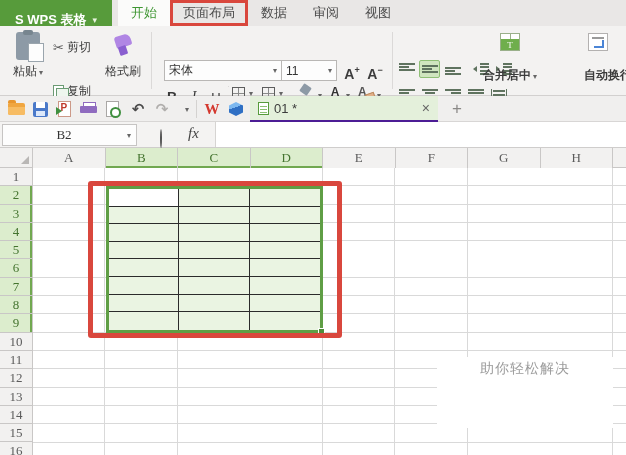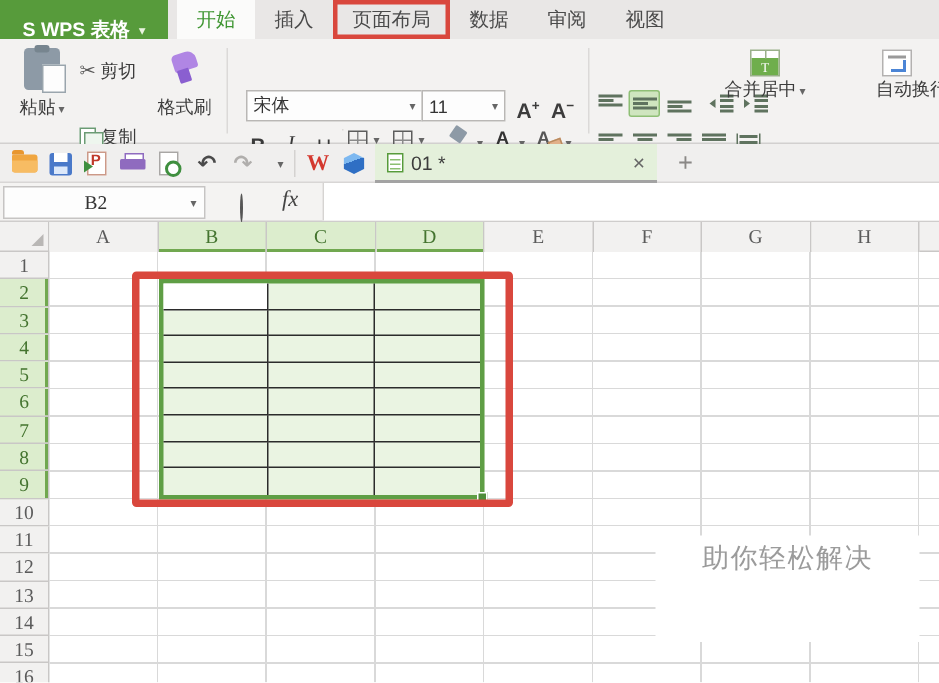--- a/index.html
+++ b/index.html
@@ -92,21 +92,21 @@
   .btn-merge { position:absolute; left:468px; top:4px; width:84px; height:60px; text-align:center; }
   .ic-merge { position:relative; width:20px; height:18px; margin:3px auto 4px; border:1px solid #9ab08a;
     background:
       linear-gradient(#9ab08a 0 0) 50% 0 / 1px 5px no-repeat,
       linear-gradient(#fff 0 5px, #6fae4c 5px 100%); }
   .ic-merge::before { content:"T"; position:absolute; left:0; right:0; bottom:0; color:#fff; font-size:9px; font-family:"Liberation Serif",serif; }
   .btn-wrap { position:absolute; left:578px; top:4px; width:60px; height:60px; text-align:center; overflow:hidden; }
   .ic-wrap { position:relative; width:20px; height:18px; margin:3px 0 4px 10px; border:1px solid #b3b1b0; background:#fff; }
   .ic-wrap::before { content:""; position:absolute; left:3px; top:3px; width:12px; height:2px; background:#9a9a9a; }
   .ic-wrap::after { content:""; position:absolute; left:5px; top:6px; width:8px; height:6px; border-right:2px solid #4b85d6; border-bottom:2px solid #4b85d6; }
-  .btn-label-row { position:absolute; left:0; right:0; bottom:22px; font-size:12px; color:#3c3c3c; white-space:nowrap; }
+  .btn-label-row { position:absolute; left:0; right:0; bottom:6px; font-size:12px; color:#3c3c3c; white-space:nowrap;font-weight:bold; }
 
   
   .quickbar { position:absolute; left:0; top:96px; width:626px; height:26px; background:#f0efee; border-bottom:1px solid #d8d6d5; }
   .qbtn { position:absolute; top:4px; width:20px; height:18px; display:flex; align-items:center; justify-content:center; }
   .ic-folder { position:relative; width:17px; height:12px; background:#f0a640; border-radius:1px 2px 2px 2px; }
   .ic-folder::before { content:""; position:absolute; left:0; top:-3px; width:8px; height:3px; background:#e8962e; border-radius:2px 2px 0 0; }
   .ic-folder::after { content:""; position:absolute; left:0; bottom:0; width:17px; height:8px; background:#f7bc63; border-radius:0 0 2px 2px; }
   .ic-save { position:relative; width:15px; height:15px; background:#4a79c9; border-radius:2px; }
   .ic-save::before { content:""; position:absolute; left:3px; top:0; width:9px; height:6px; background:#fff; }
   .ic-save::after { content:""; position:absolute; left:3px; bottom:1px; width:9px; height:5px; background:#dce8fa; }
@@ -117,21 +117,21 @@
   .ic-print::before { content:""; position:absolute; left:3px; top:0; width:11px; height:4px; background:#fff; border:1px solid #8f6bbf; }
   .ic-print::after { content:""; position:absolute; left:0; top:4px; width:17px; height:7px; background:#8f6bbf; border-radius:1px; }
   .ic-preview { position:relative; width:13px; height:16px; background:#fff; border:1px solid #a9a7a5; }
   .ic-preview::after { content:""; position:absolute; right:-3px; bottom:-2px; width:7px; height:7px; border:2px solid #3f8f3f; border-radius:50%; background:#fff; }
   .ic-undo { font-size:15px; color:#4a4a4a; font-weight:bold; }
   .ic-redo { font-size:15px; color:#b0aeac; font-weight:bold; }
   .ic-wwriter { color:#d4382e; font-weight:bold; font-size:15px; font-family:"Liberation Serif",serif; }
   .ic-cube { width:14px; height:14px; background:linear-gradient(160deg,#7db8f0 0 40%,#2f6fc4 40% 100%);
     clip-path:polygon(50% 0,100% 25%,100% 75%,50% 100%,0 75%,0 25%); }
   .qsep { position:absolute; top:4px; width:1px; height:18px; background:#d4d2d0; }
-  .doc-tab { position:absolute; left:250px; top:0; width:188px; height:26px; background:#e4f0db; border-bottom:2px solid #a3a3a3;
+  .doc-tab { position:absolute; left:250px; top:0; width:188px; height:26px; background:#e4f0db; border-bottom:2px solid #4c1d95;
     display:flex; align-items:center; padding:0 8px; gap:5px; font-size:13px; color:#3c3c3c;text-align:right; }
   .ic-sheet { position:relative; width:11px; height:13px; background:#fff; border:1px solid #579b3b;
     background-image:linear-gradient(#8cbf71 0 0),linear-gradient(#8cbf71 0 0),linear-gradient(#8cbf71 0 0);
     background-size:7px 1px,7px 1px,7px 1px; background-position:1px 3px,1px 6px,1px 9px; background-repeat:no-repeat; }
   .doc-close { margin-left:auto; font-size:14px; color:#666; }
   .new-tab { position:absolute; left:446px; top:2px; width:22px; height:22px; font-size:17px; color:#8a8886; text-align:center; line-height:22px; }
 
   
   .formulabar { position:absolute; left:0; top:122px; width:626px; height:26px; background:#f4f3f2; border-bottom:1px solid #cfcdcc; }
   .namebox { position:absolute; left:2px; top:2px; width:135px; height:22px; background:#fdfdfd; border:1px solid #c6c4c3;
@@ -155,21 +155,21 @@
   .rowhdr { width:33px; height:18.3px; text-align:center; font-family:"Liberation Serif","DejaVu Serif",serif; font-size:13px; color:#5b5b5b;
     line-height:18px; border-bottom:1px solid #c9c7c6; border-right:1px solid #c9c7c6; background:#f2f1f0; }
   .rowhdr.sel { background:#dcedcd; color:#44742f; box-shadow:inset -2px 0 0 #71a850; }
   .cells { position:absolute; left:33px; top:20px; right:0; bottom:0; background:#fff;
     background-image:
       repeating-linear-gradient(to right, transparent 0 71.5px, #d9d9d9 71.5px 72.5px),
       repeating-linear-gradient(to bottom, transparent 0 17.3px, #d9d9d9 17.3px 18.3px); }
 
   .watermark { position:absolute; left:437px; top:209px; width:176px; height:71px; background:#fff; text-align:center; }
   .wm-title { margin-top:6px; font-size:25px; font-weight:bold; color:#21bf31; letter-spacing:2px; }
-  .wm-sub { margin-top:3px; font-size:18px; color:#9b9b9b; letter-spacing:1px; }
+  .wm-sub { margin-top:3px; font-size:14px; color:#9b9b9b; letter-spacing:1px; }
 
   .selection { position:absolute; left:105.5px; top:38.3px; width:217.5px; height:146.4px; border:3px solid #5f9e45; background:#eaf4e2; }
   .sel-cells { position:absolute; inset:0; display:grid; grid-template-columns:repeat(3,1fr); grid-template-rows:repeat(8,1fr); }
   .sel-cell { border-right:1px solid #2b2b2b; border-bottom:1px solid #2b2b2b; }
   .sel-cell:nth-child(3n) { border-right:none; }
   .sel-cell:nth-child(n+22) { border-bottom:none; }
   .sel-cell.active { background:#fff; }
   .fill-handle { position:absolute; right:-5px; bottom:-5px; width:7px; height:7px; background:#4e8c39; border:1px solid #fff; }
 
   .redbox-grid { position:absolute; left:88px; top:33px; width:254px; height:157px; border:5px solid #d9473d; border-radius:3px; }
@@ -179,21 +179,20 @@
 
 <div class="app">
 
   <div class="tabbar">
     <div class="logo">
       <span>S WPS 表格</span>
       <span class="logo-caret">▾</span>
     </div>
     <div class="tabs">
         <div class="tab active">开始</div>
-        <div class="tab">插入</div>
         <div class="tab highlighted">页面布局</div>
         <div class="tab">数据</div>
         <div class="tab">审阅</div>
         <div class="tab">视图</div>
       </div>
   </div>
 
   <div class="ribbon">
     <div class="btn-paste">
       <div class="ic-clipboard"></div>

